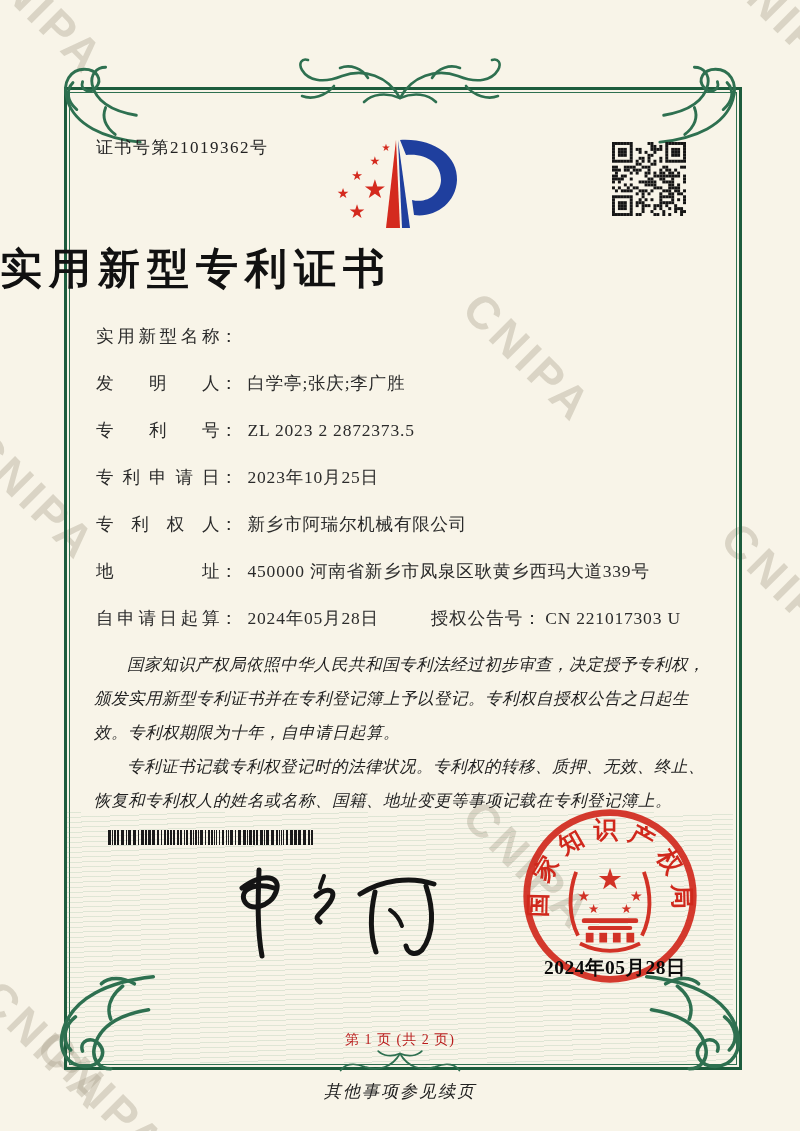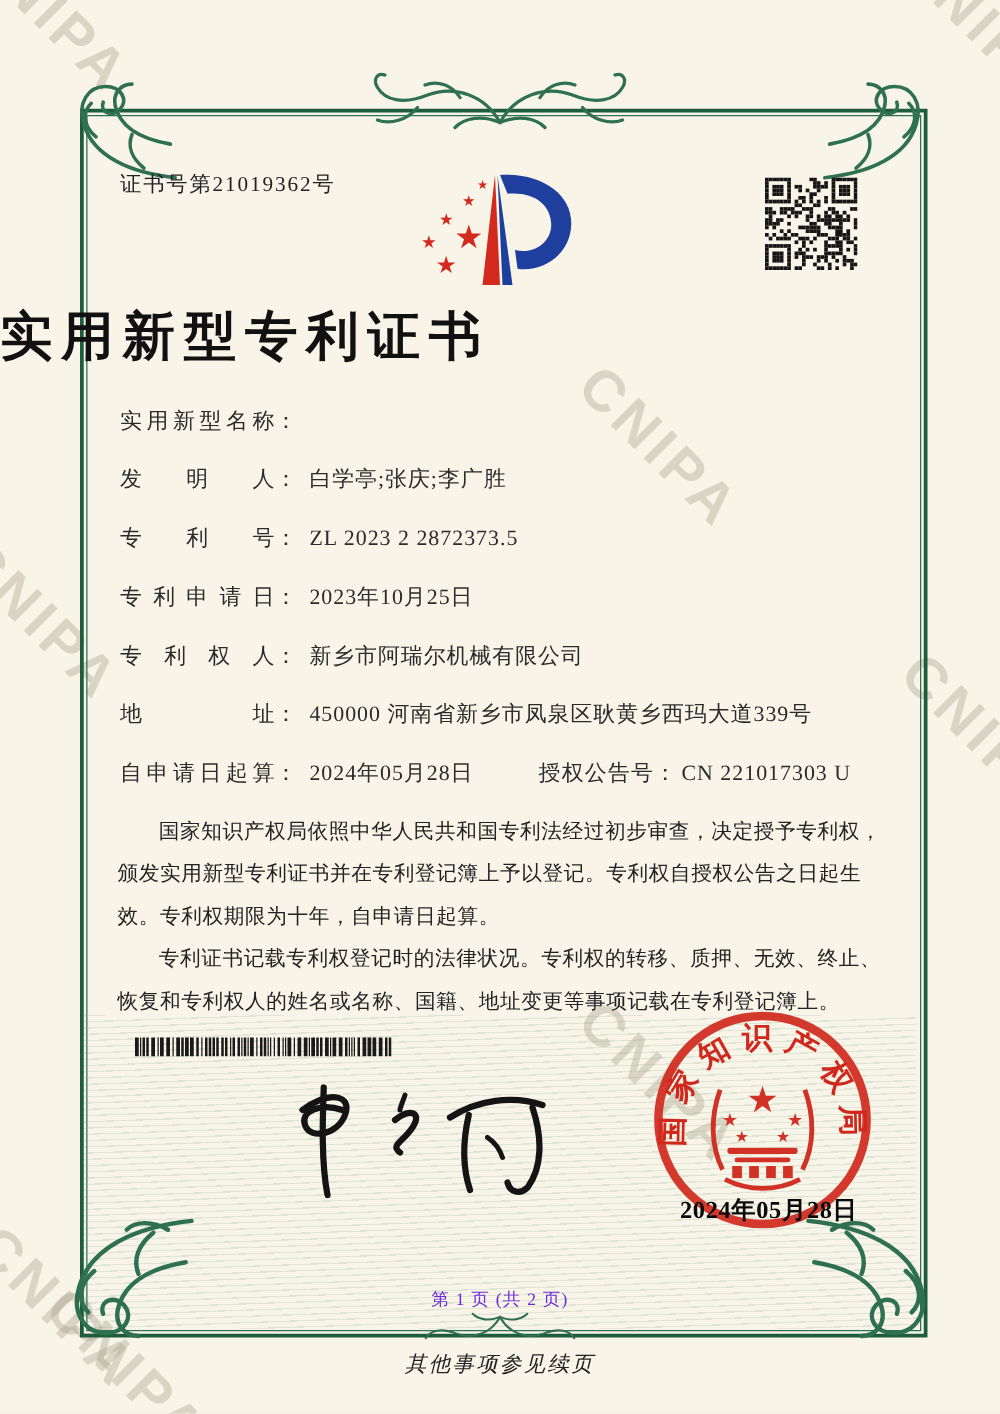--- a/index.html
+++ b/index.html
@@ -65,21 +65,21 @@
     letter-spacing:.5px;flex:none;
   }
   .fcolon{flex:none;margin-right:10px;}
   .fvalue{letter-spacing:.8px;}
   .grant-group{margin-left:52px;white-space:nowrap;}
   .grant-group .glabel{letter-spacing:1px;}
   
   .paras{
     position:absolute;left:94px;top:648px;width:616px;
     font-size:16.5px;line-height:34px;
-    color:#222;letter-spacing:.5px;
+    font-style:italic;color:#222;letter-spacing:.5px;
   }
   .paras p{margin:0;text-indent:2em;}
   
   .barcode{
     position:absolute;left:108px;top:830px;width:214px;height:15px;
     display:flex;align-items:stretch;
   }
   .barcode i{display:block;height:100%;}
   .signer{
     position:absolute;left:112px;top:890px;
@@ -89,21 +89,21 @@
   .signature{position:absolute;left:212px;top:858px;width:240px;height:105px;}
   .seal{position:absolute;left:518px;top:804px;width:184px;height:184px;}
   .seal-date{
     position:absolute;left:544px;top:954px;width:140px;
     font-size:19.5px;font-weight:bold;color:#0a0a0a;
     letter-spacing:.5px;white-space:nowrap;
   }
   
   .footer-page{
     position:absolute;left:0;top:1031px;width:800px;text-align:center;
-    font-size:14px;color:#6d28d9;letter-spacing:1px;
+    font-size:14px;color:#b91c1c;letter-spacing:1px;
   }
   .footer-note{
     position:absolute;left:0;top:1080px;width:800px;text-align:center;
     font-size:17px;font-style:italic;color:#222;letter-spacing:2px;
   }
 </style>
 </head>
 <body>
 
 <div class="page">

